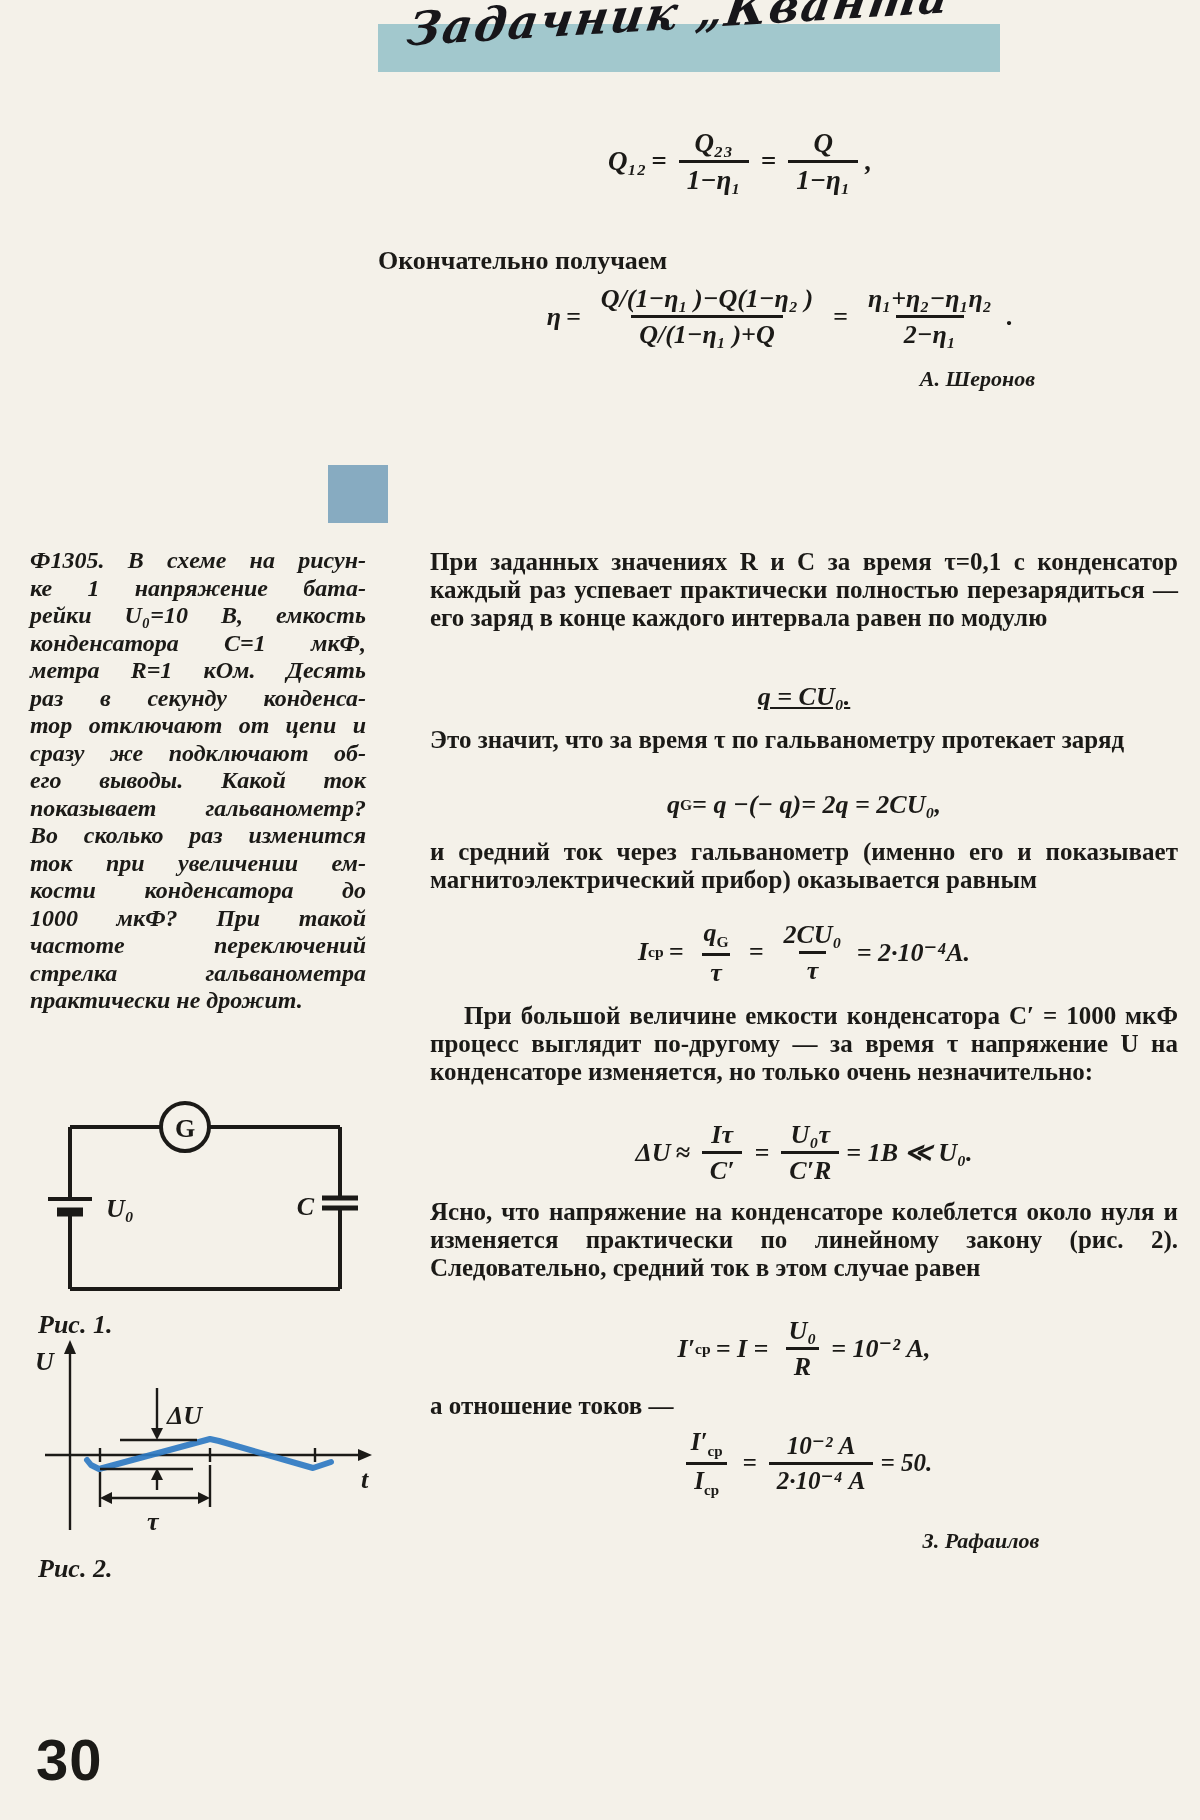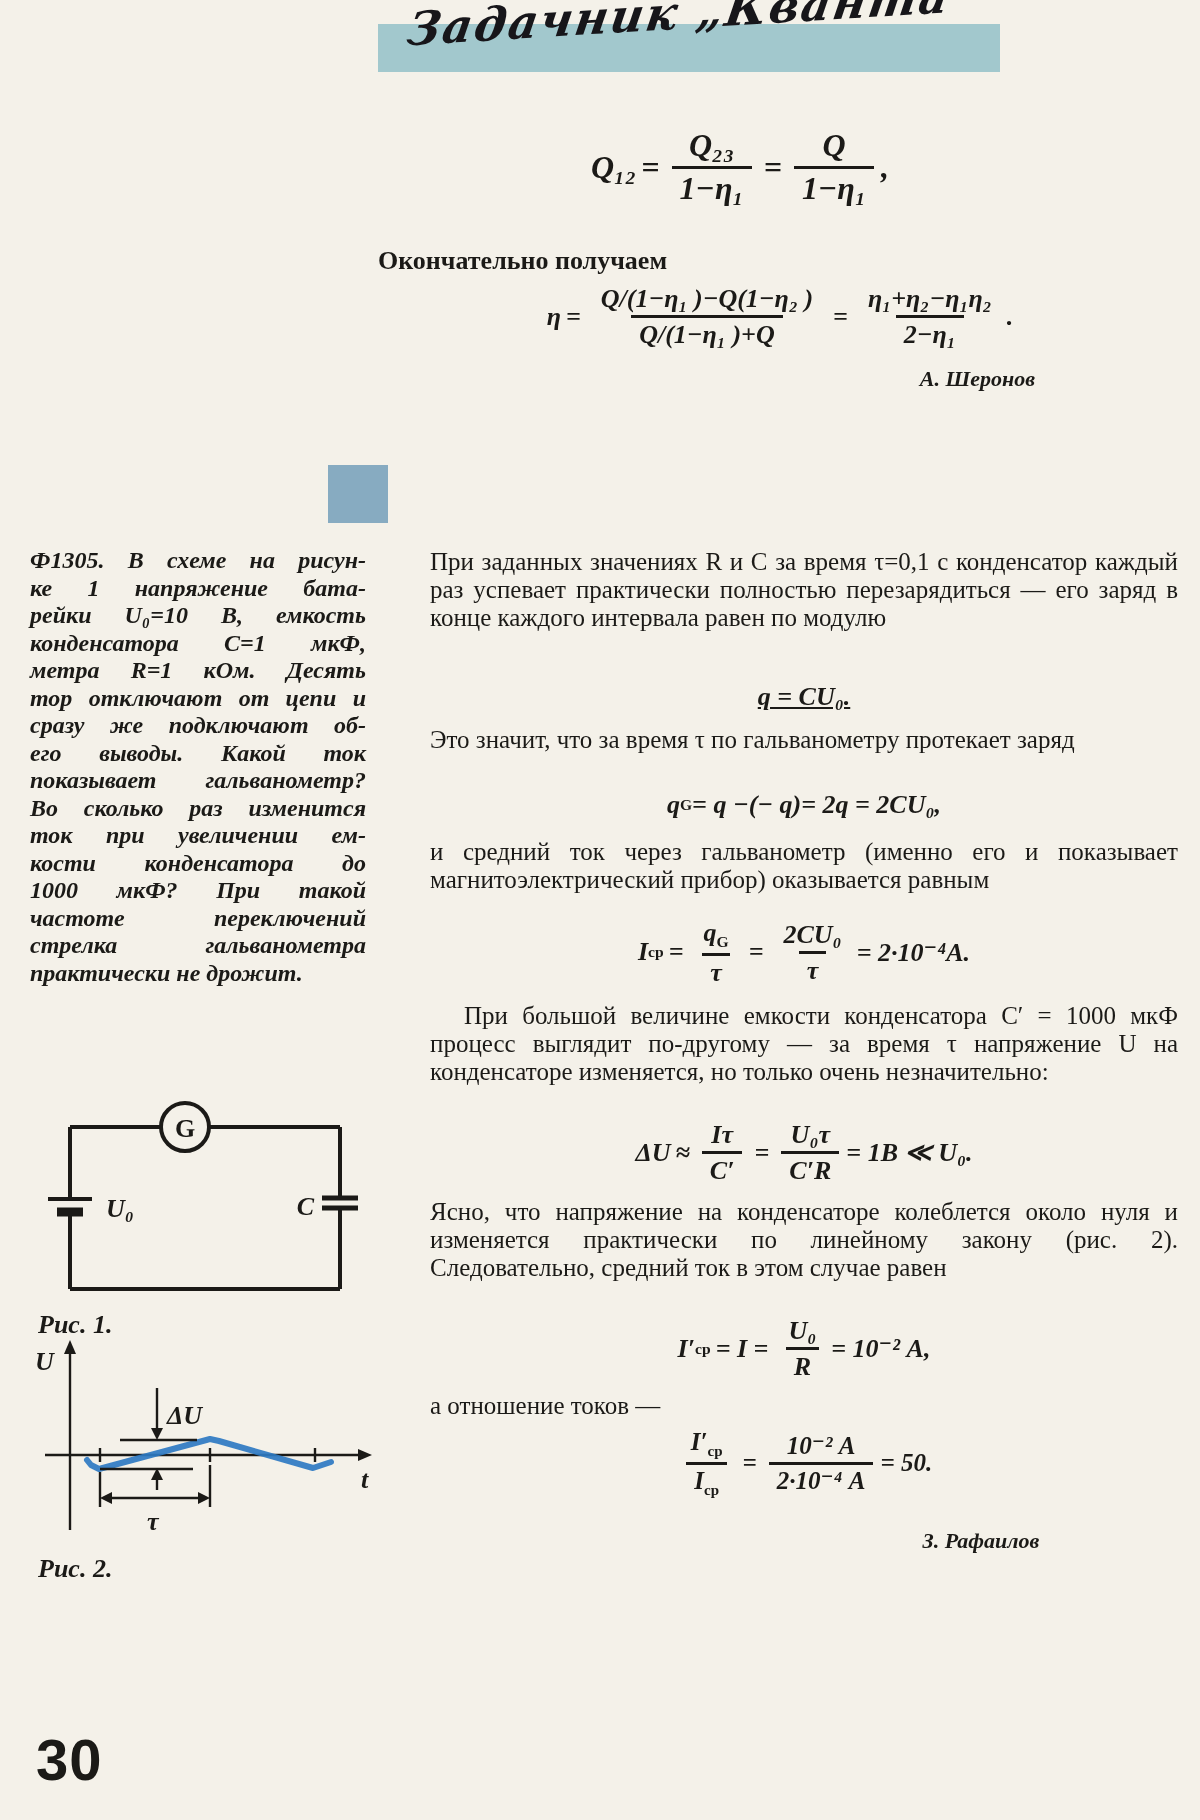--- a/index.html
+++ b/index.html
@@ -18,33 +18,33 @@
   }
   .formula {
     position:absolute; display:flex; align-items:center; justify-content:center;
     font-weight:bold; font-style:italic; white-space:nowrap;
   }
   .frac { display:inline-flex; flex-direction:column; align-items:center; text-align:center; margin:0 7px; }
   .frac .num, .frac .den { padding:2px 8px; line-height:1.12; }
   .frac .den { border-top:3px solid #1b1a17; }
   .eq { margin:0 5px; }
   sub { font-size:0.60em; font-style:normal; }
-  .intro-f1 { left:430px; top:126px; width:620px; font-size:32px; }
+  .intro-f1 { left:430px; top:126px; width:620px; font-size:27px; }
   .intro-f2 { left:430px; top:208px; width:700px; font-size:27px; }
   .intro-lead { position:absolute; left:378px; top:246px; font-size:26px; font-weight:bold; }
   .intro-f3 { left:430px; top:282px; width:700px; font-size:26px; }
   .author { position:absolute; font-size:22px; font-weight:bold; font-style:italic; text-align:center; }
   .author-1 { left:790px; top:366px; width:375px; }
   .author-2 { left:790px; top:1528px; width:382px; }
   .blue-square { position:absolute; left:328px; top:465px; width:60px; height:58px; background:#87abc1; }
   .problem { position:absolute; left:30px; top:547px; width:336px;
     font-size:24px; font-weight:bold; font-style:italic; }
   .problem .pline { line-height:27.5px; text-align:justify; text-align-last:justify; }
   .problem .pline.last { text-align-last:left; }
-  .sol-p { position:absolute; left:430px; width:748px; font-size:25px; font-weight:normal;
+  .sol-p { position:absolute; left:430px; width:748px; font-size:25px; font-weight:bold;
     line-height:28px; text-align:justify; }
   .sol-p.indent { text-indent:34px; }
   .sp1 { top:548px; } .sp2 { top:726px; } .sp3 { top:838px; }
   .sp4 { top:1002px; } .sp5 { top:1198px; } .sp6 { top:1392px; }
   .sol-f { font-size:26px; left:430px; width:748px; }
   .sf1 { top:682px;text-decoration:underline; } .sf2 { top:790px; } .sf3 { top:916px; }
   .sf4 { top:1118px; } .sf5 { top:1314px; } .sf6 { top:1426px; font-size:25px; }
   .figure { position:absolute; }
   .fig-caption { position:absolute; font-size:26px; font-weight:bold; font-style:italic; }
   .fig1-cap { left:38px; top:1310px;text-align:center; }
@@ -102,20 +102,21 @@
   <div class="author author-1">А. Шеронов</div>
 
   <div class="blue-square"></div>
 
   <div class="problem">
     <div class="pline">Ф1305. В схеме на рисун-</div>
     <div class="pline">ке 1 напряжение бата-</div>
     <div class="pline">рейки U₀=10 В, емкость</div>
     <div class="pline">конденсатора C=1 мкФ,</div>
     <div class="pline">метра R=1 кОм. Десять</div>
+    <div class="pline">раз в секунду конденса-</div>
     <div class="pline">тор отключают от цепи и</div>
     <div class="pline">сразу же подключают об-</div>
     <div class="pline">его выводы. Какой ток</div>
     <div class="pline">показывает гальванометр?</div>
     <div class="pline">Во сколько раз изменится</div>
     <div class="pline">ток при увеличении ем-</div>
     <div class="pline">кости конденсатора до</div>
     <div class="pline">1000 мкФ? При такой</div>
     <div class="pline">частоте переключений</div>
     <div class="pline">стрелка гальванометра</div>

